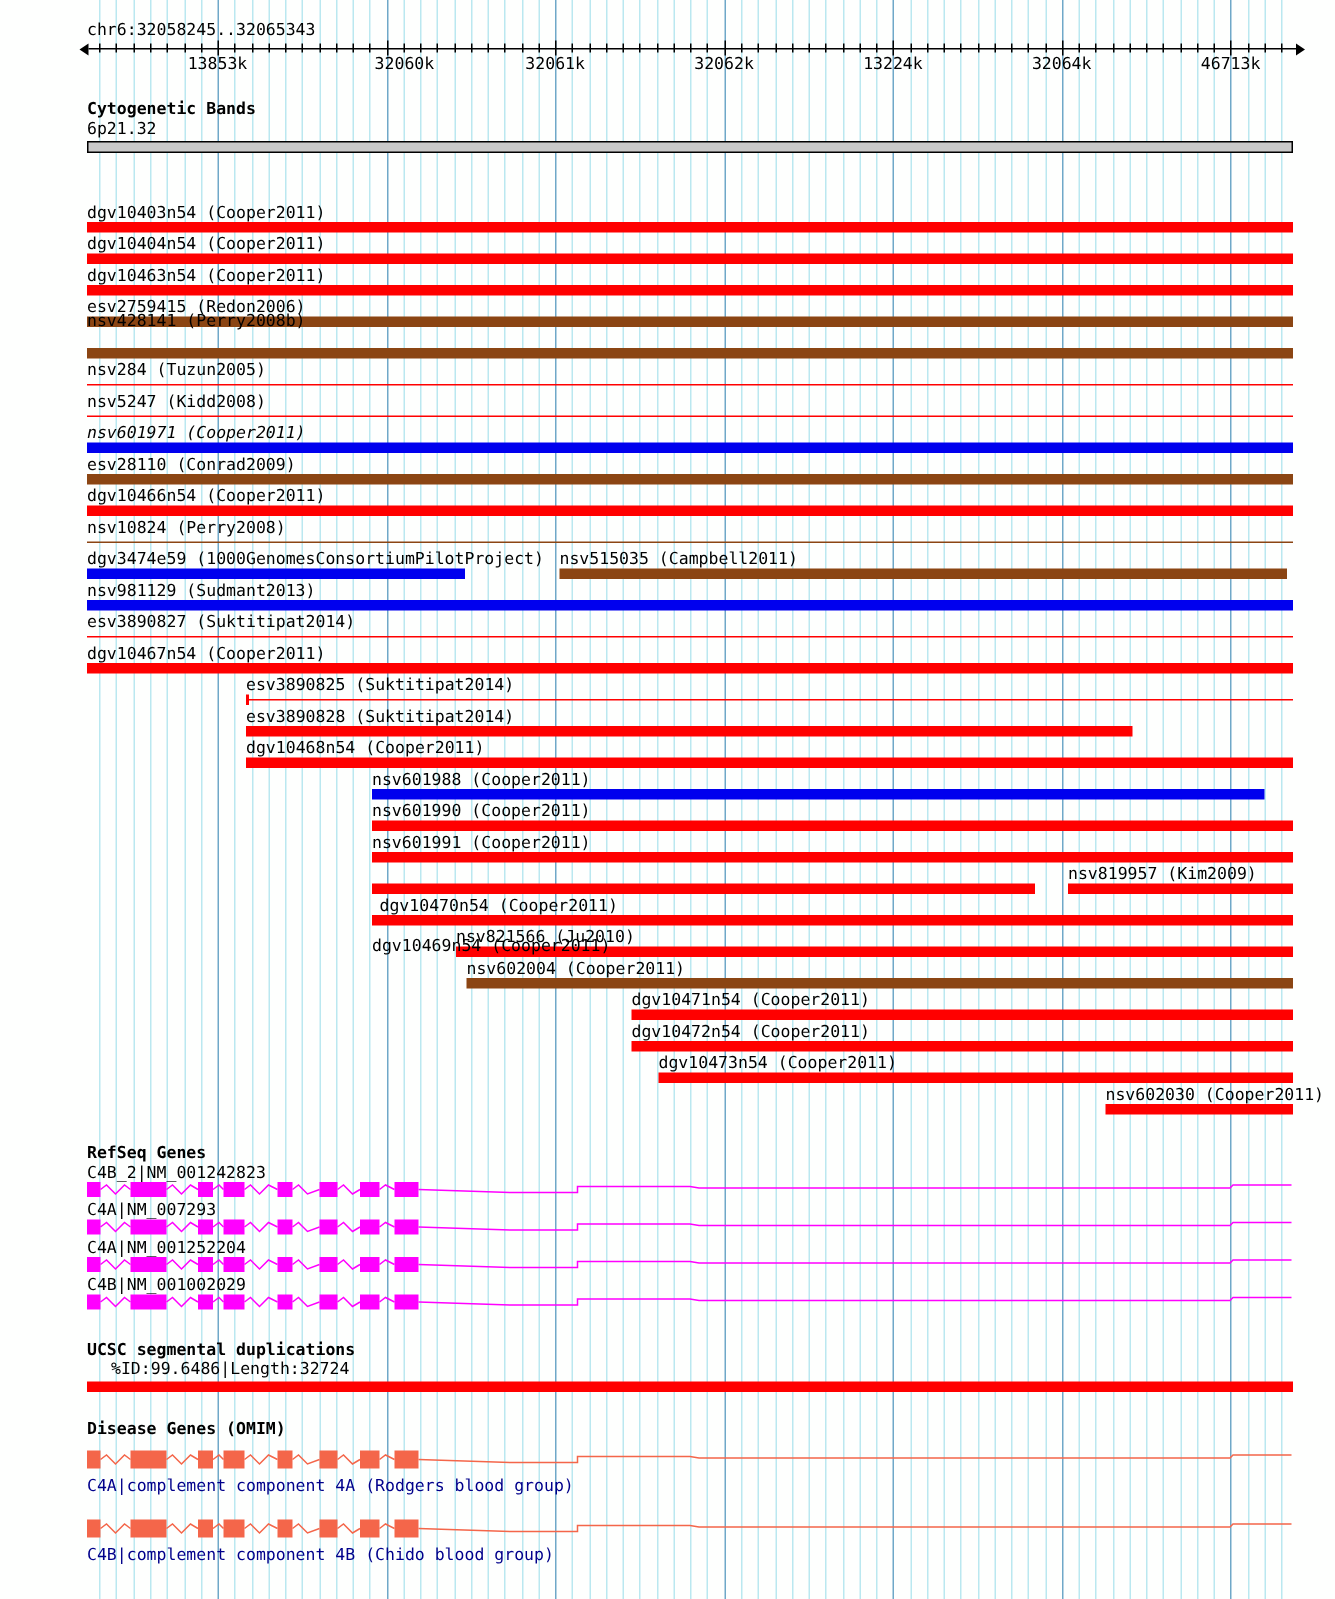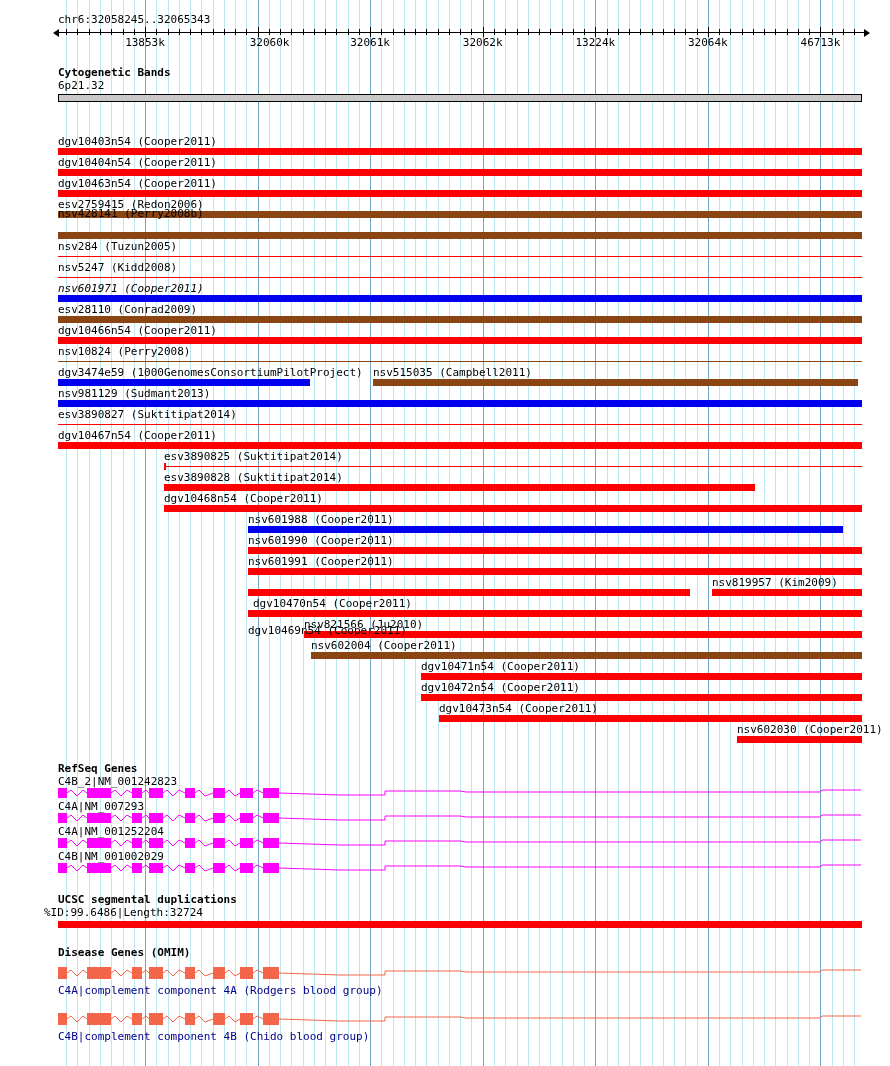--- a/index.html
+++ b/index.html
@@ -325,21 +325,21 @@
         <rect x="155" y="3" width="12" height="10" fill="#FF00FF"></rect>
         <polyline points="167,8 171,5 177,11 182,8" fill="none" stroke="#FF00FF" stroke-width="1"></polyline>
         <rect x="182" y="3" width="13" height="10" fill="#FF00FF"></rect>
         <polyline points="195,8 199,5 205,8" fill="none" stroke="#FF00FF" stroke-width="1"></polyline>
         <rect x="205" y="3" width="16" height="10" fill="#FF00FF"></rect>
         <polyline points="221,8 282,10 327,10 327,6 402,6 408,7 762,7 764,5 803,5" fill="none" stroke="#FF00FF" stroke-width="1"></polyline>
       </svg>
     </div>
 
   <div class="mono bold" style="left:58px;top:894px;">UCSC segmental duplications</div>
-  <div class="mono" style="left:44px;top:907px;">%ID:99.6486|Length:32724</div>
+  <div class="mono" style="left:74px;top:907px;">%ID:99.6486|Length:32724</div>
   <div class="bar" id="segdup-bar" style="left: 58px; top: 921px; width: 804px; height: 7px; background: rgb(255, 0, 0);"></div>
 
   <div class="mono bold" style="left:58px;top:947px;">Disease Genes (OMIM)</div>
   <div id="omim-genes">
       <svg class="gene" width="806" height="16" style="left: 58px; top: 965px;">
         <rect x="0" y="2" width="9" height="12" fill="#F4664A"></rect>
         <polyline points="9,8 13,5 19,11 25,5 29,8" fill="none" stroke="#F4664A" stroke-width="1"></polyline>
         <rect x="29" y="2" width="24" height="12" fill="#F4664A"></rect>
         <polyline points="53,8 57,5 63,11 69,5 74,8" fill="none" stroke="#F4664A" stroke-width="1"></polyline>
         <rect x="74" y="2" width="10" height="12" fill="#F4664A"></rect>

